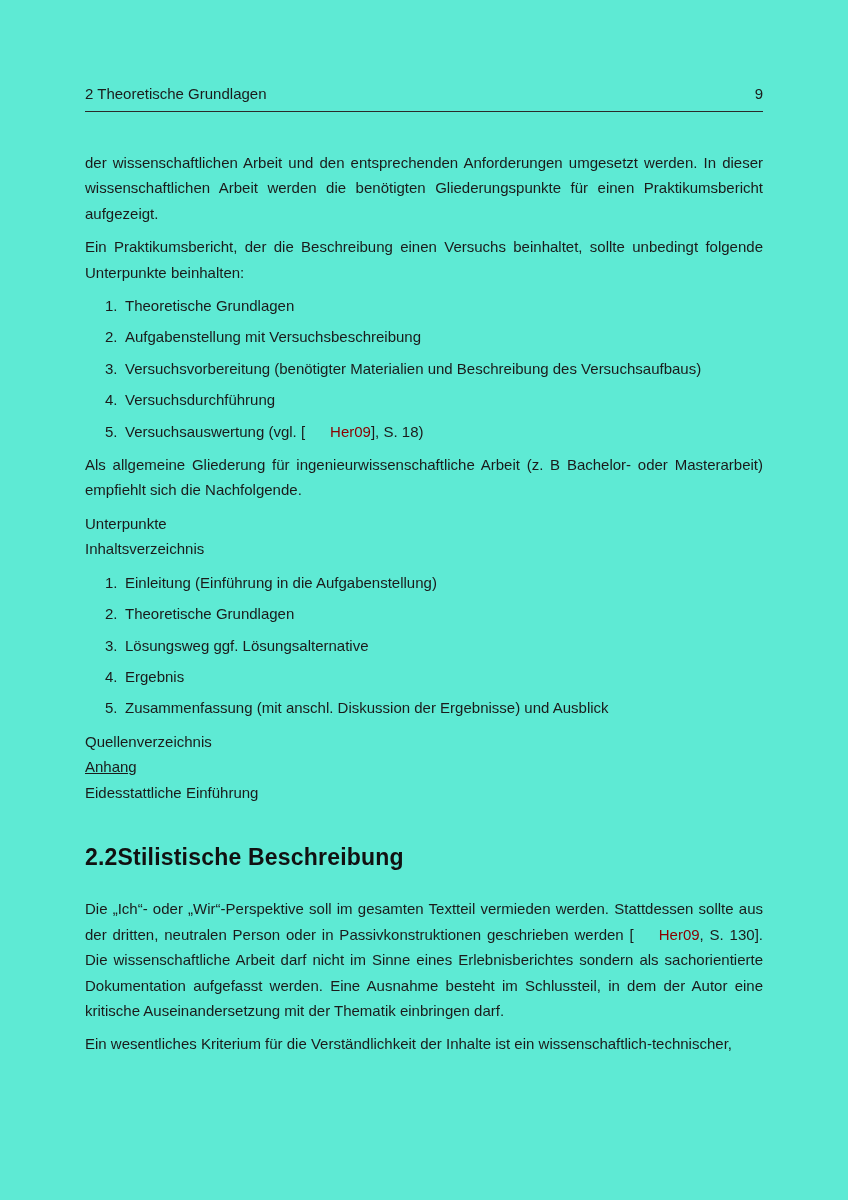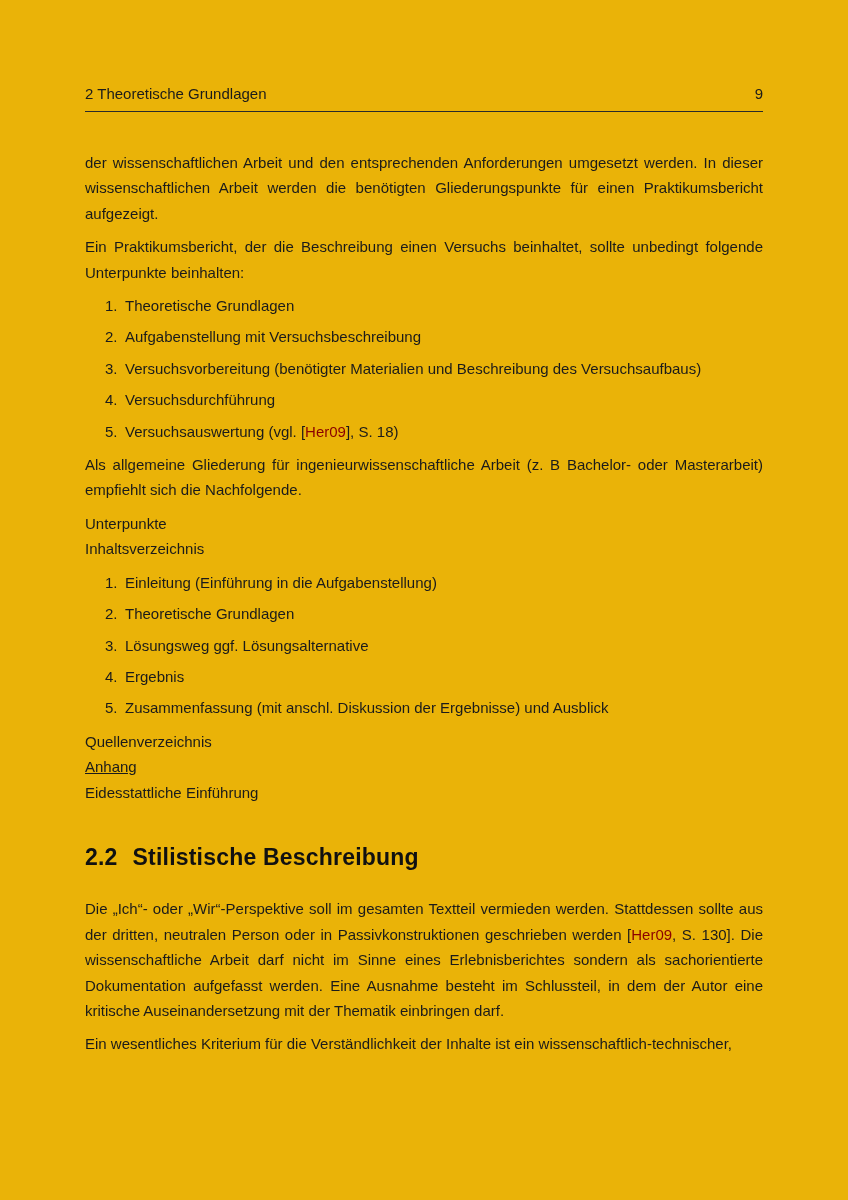--- a/index.html
+++ b/index.html
@@ -2,46 +2,46 @@
 <html><head>
 <meta charset="utf-8">
 <style>
   html,body{margin:0;padding:0;}
   body{
     width:848px;height:1200px;background:#ffffff;
     font-family:"Liberation Sans", sans-serif;
     color:#1b1b1b;
     -webkit-font-smoothing:antialiased;
   }
-  .page{position:relative;width:848px;height:1200px;overflow:hidden;background:#eab308;}
+  .page{position:relative;width:848px;height:1200px;overflow:hidden;background:#5eead4;}
   .content{position:absolute;left:85px;top:85px;width:678px;}
 
   .running-header{
     display:flex;justify-content:space-between;align-items:baseline;
     font-size:15px;line-height:18px;
     padding-bottom:8px;border-bottom:1px solid #2a2a2a;
   }
 
   .body-text{font-size:15px;line-height:25.4px;}
   p.para{margin:0 0 8px 0;text-align:justify;}
   p.first{margin-top:38px;}
   .plain-line{margin:0;text-align:left;}
 
   ol.doc-list{list-style:none;margin:4px 0 8px 0;padding:0 0 0 20px;}
   ol.doc-list li{display:flex;margin-bottom:6px;}
   ol.doc-list .num{flex:0 0 20px;width:20px;}
   ol.doc-list .txt{flex:1;text-align:left;}
 
-  .cite{color:#8b0000;}
+  .cite{color:#8b0000;padding-left:25px;}
 
   h2.section-heading{
     font-size:23px;font-weight:bold;color:#111111;
     margin:40px 0 26px 0;letter-spacing:0.2px;
   }
-  h2.section-heading .sec-num{margin-right:15px;}
+  h2.section-heading .sec-num{}
 </style>
 </head>
 <body>
 
 <div class="page">
   <div class="content">
 
     <div class="running-header">
       <span>2 Theoretische Grundlagen</span>
       <span>9</span>

